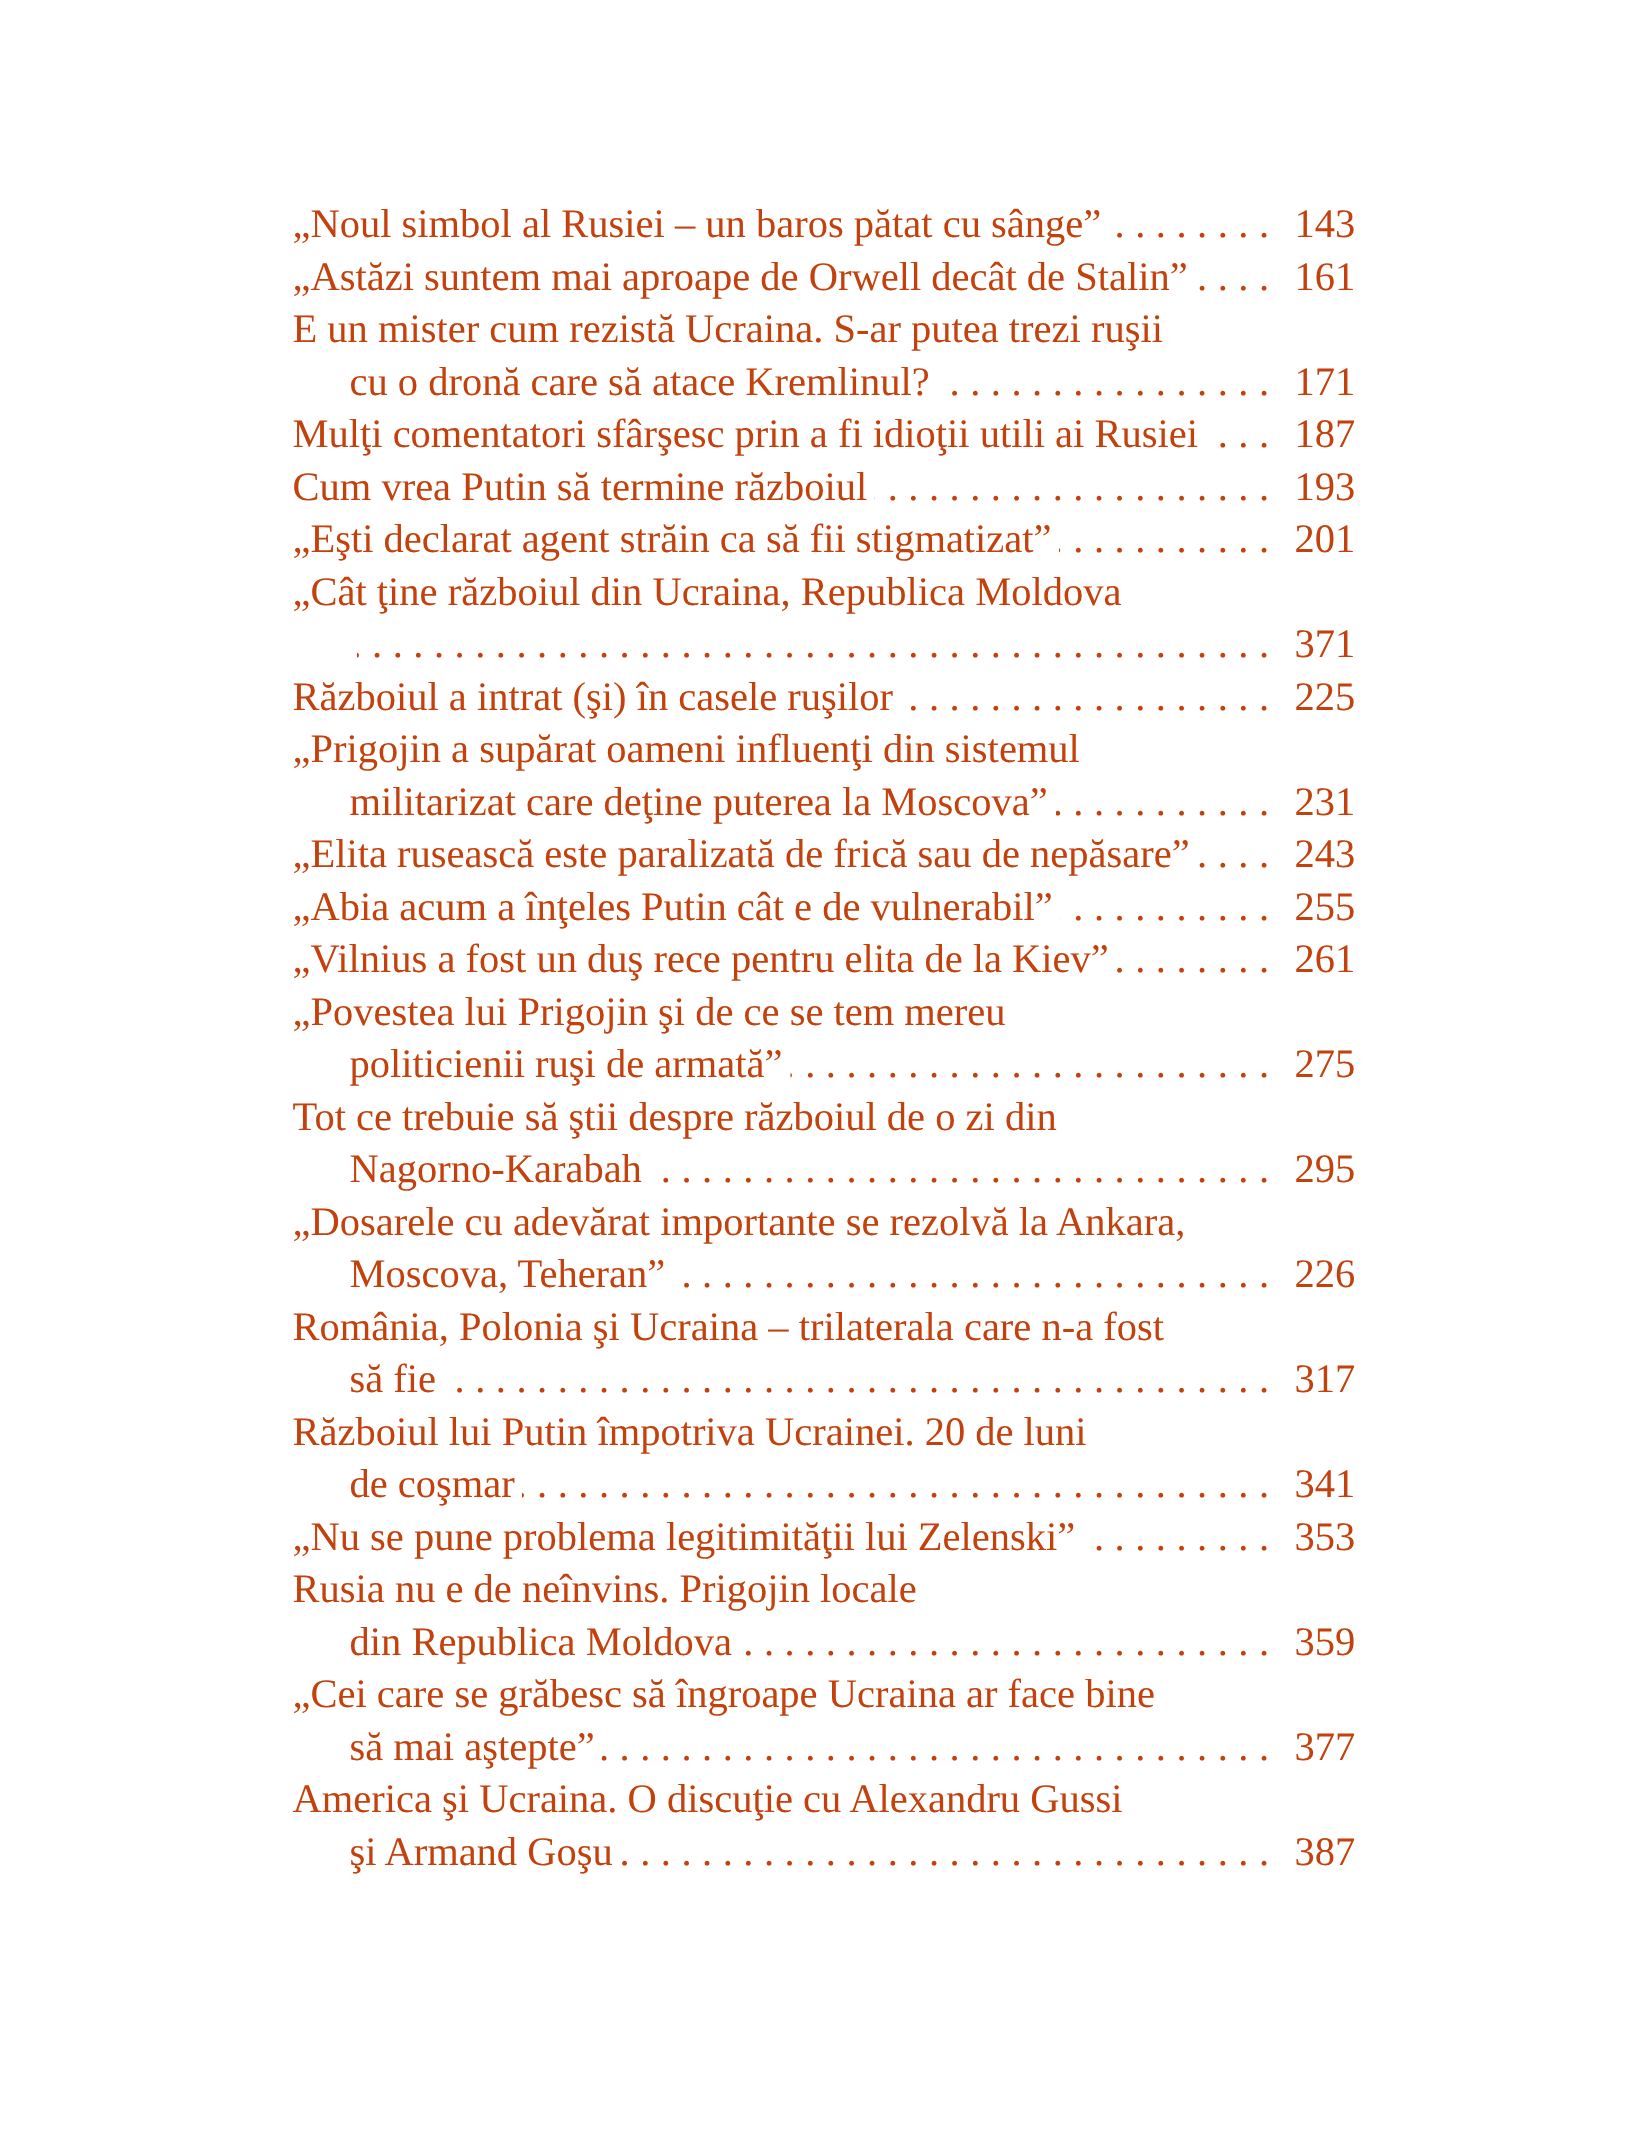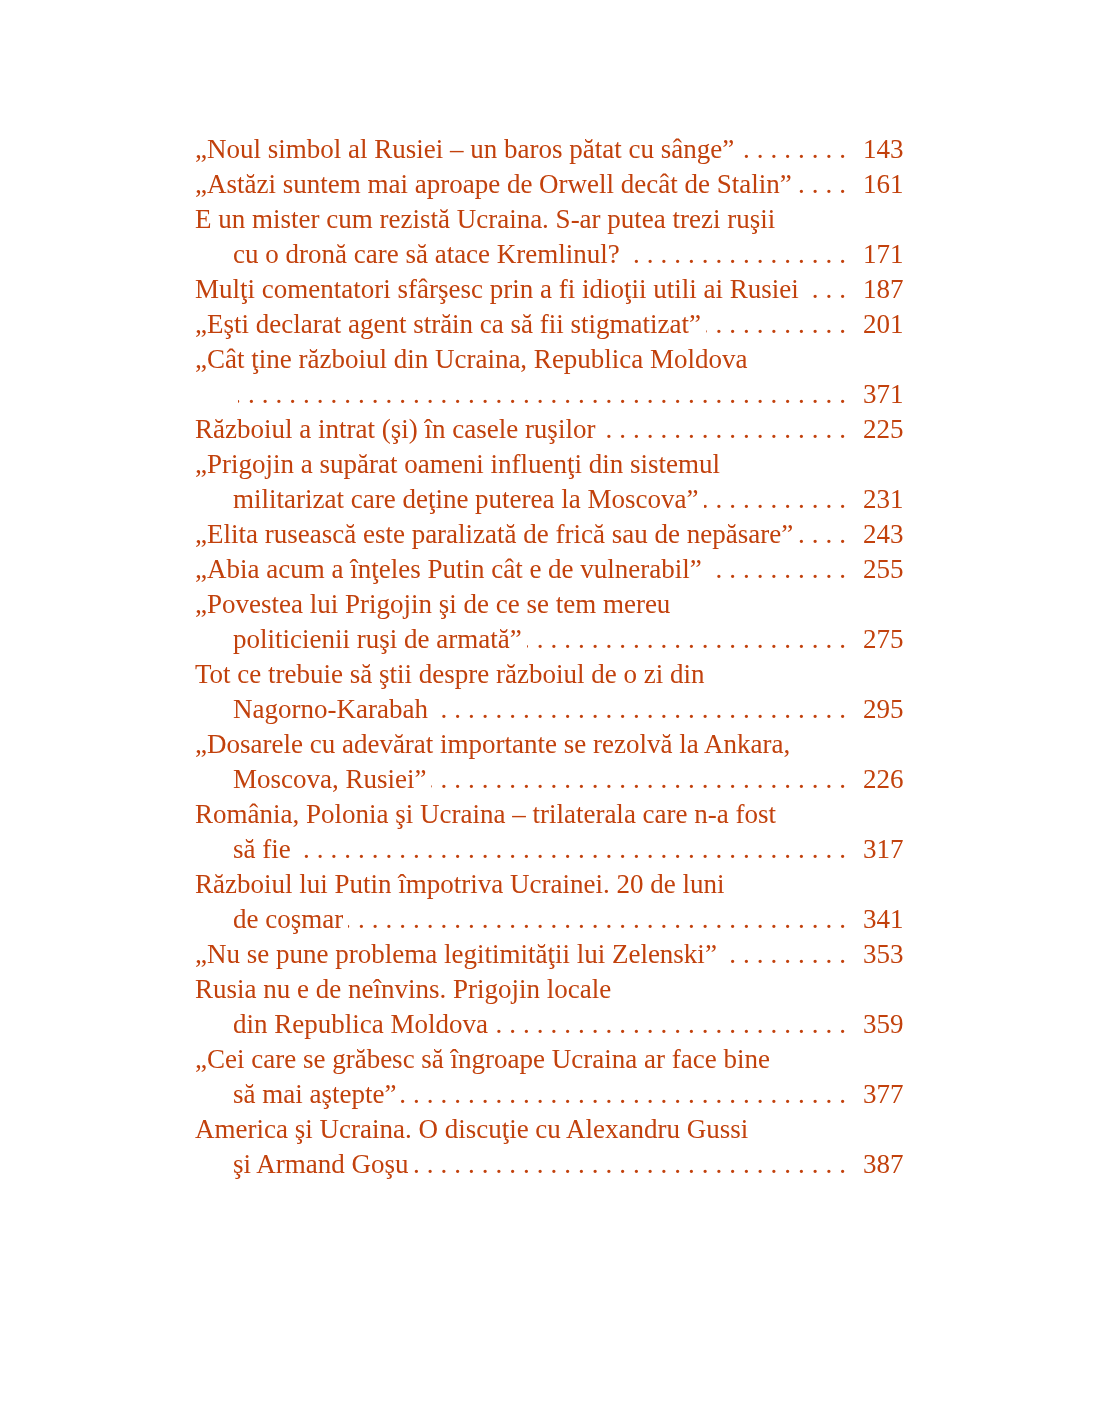--- a/index.html
+++ b/index.html
@@ -84,20 +84,27 @@
       </div>
       <div class="entry">
         <div class="line">
           <span class="text">Mulţi comentatori sfârşesc prin a fi idioţii utili ai Rusiei</span>
           <span class="dots"></span>
           <span class="page-num">187</span>
         </div>
       </div>
       <div class="entry">
         <div class="line">
+          <span class="text">Cum vrea Putin să termine războiul</span>
+          <span class="dots"></span>
+          <span class="page-num">193</span>
+        </div>
+      </div>
+      <div class="entry">
+        <div class="line">
           <span class="text">„Eşti declarat agent străin ca să fii stigmatizat”</span>
           <span class="dots"></span>
           <span class="page-num">201</span>
         </div>
       </div>
       <div class="entry">
         <div class="line">
           <span class="text">„Cât ţine războiul din Ucraina, Republica Moldova</span>
         </div>
         <div class="line cont">
@@ -131,20 +138,27 @@
       </div>
       <div class="entry">
         <div class="line">
           <span class="text">„Abia acum a înţeles Putin cât e de vulnerabil”</span>
           <span class="dots"></span>
           <span class="page-num">255</span>
         </div>
       </div>
       <div class="entry">
         <div class="line">
+          <span class="text">„Vilnius a fost un duş rece pentru elita de la Kiev”</span>
+          <span class="dots"></span>
+          <span class="page-num">261</span>
+        </div>
+      </div>
+      <div class="entry">
+        <div class="line">
           <span class="text">„Povestea lui Prigojin şi de ce se tem mereu</span>
         </div>
         <div class="line cont">
           <span class="text">politicienii ruşi de armată”</span>
           <span class="dots"></span>
           <span class="page-num">275</span>
         </div>
       </div>
       <div class="entry">
         <div class="line">
@@ -154,21 +168,21 @@
           <span class="text">Nagorno-Karabah</span>
           <span class="dots"></span>
           <span class="page-num">295</span>
         </div>
       </div>
       <div class="entry">
         <div class="line">
           <span class="text">„Dosarele cu adevărat importante se rezolvă la Ankara,</span>
         </div>
         <div class="line cont">
-          <span class="text">Moscova, Rusiei”</span>
+          <span class="text">Moscova, Teheran”</span>
           <span class="dots"></span>
           <span class="page-num">226</span>
         </div>
       </div>
       <div class="entry">
         <div class="line">
           <span class="text">România, Polonia şi Ucraina – trilaterala care n-a fost</span>
         </div>
         <div class="line cont">
           <span class="text">să fie</span>

